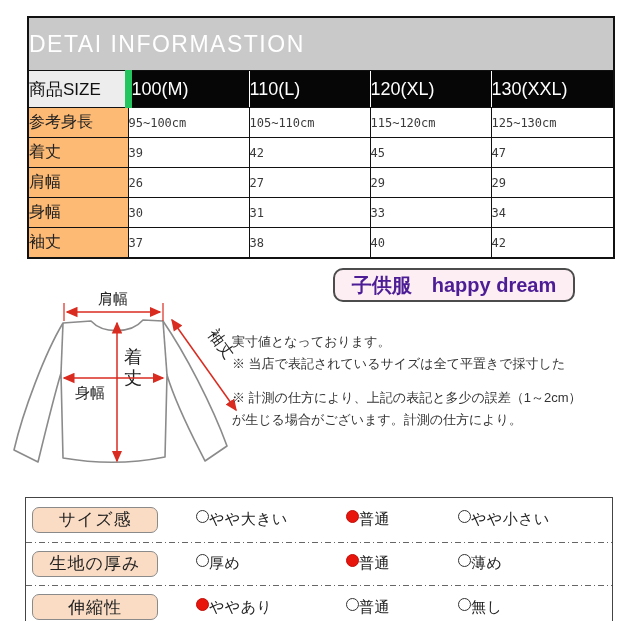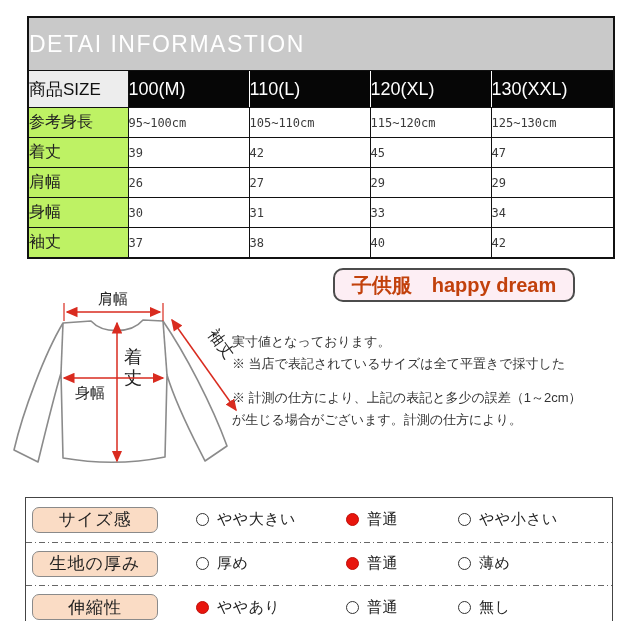--- a/index.html
+++ b/index.html
@@ -14,35 +14,35 @@
     border:2px solid #111;
   }
   .size-table td{border:1px solid #111;vertical-align:middle;padding:0;}
   .title-cell{
     height:52px;background:#c9c9c9;color:#ffffff;
     font-size:23px;letter-spacing:1.5px;font-weight:400;
   }
   .size-row td{height:36px;}
   .size-row .corner-cell{background:#ededed;color:#111;font-size:17px;margin-left:16px;}
   .size-row .size-col{background:#060606;color:#fff;font-size:18px;border-left:1px solid #fff;border-right:1px solid #fff;}
-  .size-row .size-col.first{border-left:1px solid #22c55e;}
+  .size-row .size-col.first{border-left:7px solid #22c55e;}
   .size-row .size-col.last{border-right:1px solid #111;}
   .data-row td{height:29px;}
-  .data-row .row-label{background:#bef264;color:#222;font-size:16px;}
+  .data-row .row-label{background:#fdba74;color:#222;font-size:16px;}
   .data-row .val{
     background:#fff;color:#3a3a3a;font-size:12px;
     font-family:"DejaVu Sans Mono","Liberation Mono",monospace;
     margin-left:40px;
   }
   
   .brand-badge{
     position:absolute;left:333px;top:268px;width:238px;height:30px;
     background:#fdeef4;border:2px solid #4c4c4c;border-radius:10px;
     display:flex;align-items:center;justify-content:center;
-    font-size:20px;font-weight:bold;color:#c2410c;white-space:pre;
+    font-size:20px;font-weight:bold;color:#4c1d95;white-space:pre;
   }
   
   .shirt-svg{position:absolute;left:5px;top:283px;}
   .shirt-svg .shirt{fill:none;stroke:#8b8b8b;stroke-width:1.6;stroke-linejoin:round;}
   .shirt-svg .arrow{stroke:#d92b1f;stroke-width:1.5;fill:none;}
   .shirt-svg .tick{stroke:#d92b1f;stroke-width:1.2;}
   .shirt-svg text{fill:#222;font-family:"Liberation Sans",sans-serif;}
   
   .note{
     position:absolute;left:232px;width:392px;
@@ -61,21 +61,21 @@
     content:"";position:absolute;left:0;top:0;width:100%;height:1px;
     background:repeating-linear-gradient(to right,#666 0 6px,transparent 6px 9px,#666 9px 10px,transparent 10px 13px);
   }
   .spec-label-wrap{width:170px;padding-left:6px;box-sizing:border-box;}
   .spec-label{
     width:126px;height:26px;box-sizing:border-box;
     background:#fadcc5;border:1.5px solid #8a8a8a;border-radius:7px;
     display:flex;align-items:center;justify-content:center;
     font-size:17px;color:#222;letter-spacing:1px;
   }
-  .opt{display:flex;align-items:center;gap:8px;}
+  .opt{display:flex;gap:0;}
   .opt-1{width:150px;}
   .opt-2{width:112px;}
   .opt-3{width:140px;}
   .radio{
     width:13px;height:13px;border-radius:50%;box-sizing:border-box;
     background:#fff;border:1.5px solid #333;flex:0 0 auto;
   }
   .radio.on{background:#e8150d;border:1px solid #c00f09;}
   .opt-label{font-size:15px;color:#222;letter-spacing:0.5px;}
 </style>

